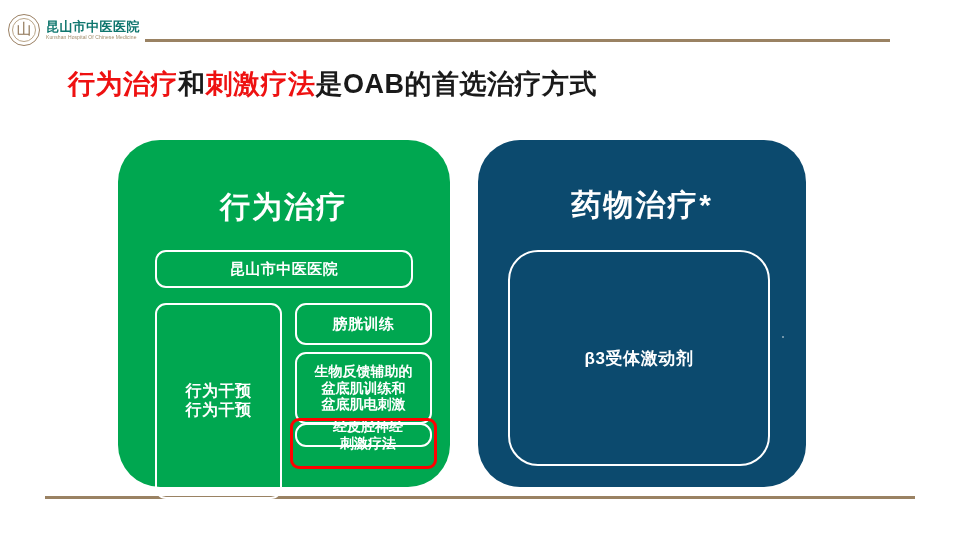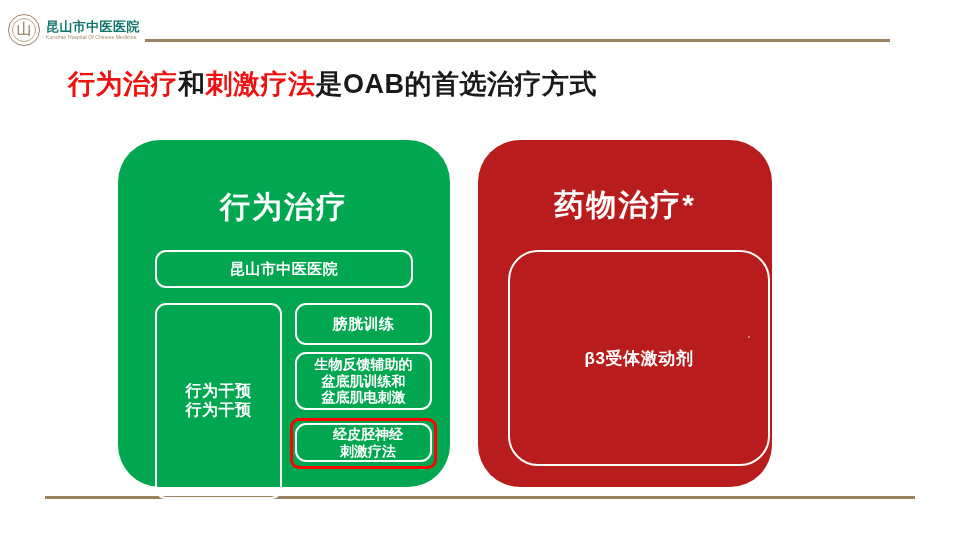--- a/index.html
+++ b/index.html
@@ -103,23 +103,23 @@
     top: 140px;
     width: 332px;
     height: 347px;
     background: #00a750;
     border-radius: 42px;
   }
   #panel-drug {
     position: absolute;
     left: 478px;
     top: 140px;
-    width: 294px;
+    width: 328px;
     height: 347px;
-    background: #b91c1c;
+    background: #0c4a6e;
     border-radius: 42px;
   }
 
   .panel-heading {
     position: absolute;
     left: 0;
     right: 0;
     text-align: center;
     color: #ffffff;
     font-size: 30px;
@@ -153,25 +153,25 @@
     left: 37px;  top: 163px;  width: 127px; height: 196px;
     font-size: 16px;
     letter-spacing: 0.5px;
   }
   #box-bladder-training {
     left: 177px; top: 163px; width: 137px; height: 42px;
     font-size: 15px;
     letter-spacing: 0.5px;
   }
   #box-biofeedback {
-    left: 177px; top: 212px; width: 137px; height: 58px;
+    left: 177px; top: 212px; width: 137px; height: 72px;
     font-size: 14px;
   }
   #box-ttns {
-    left: 177px; top: 283px; width: 137px; height: 39px;
+    left: 177px; top: 283px; width: 137px; height: 24px;
     font-size: 14px;
     padding-left: 9px;
   }
   #box-ttns-highlight {
     position: absolute;
     left: 172px; top: 278px; width: 147px; height: 51px;
     border: 3px solid #ff0000;
     border-radius: 9px;
     box-sizing: border-box;
     pointer-events: none;

